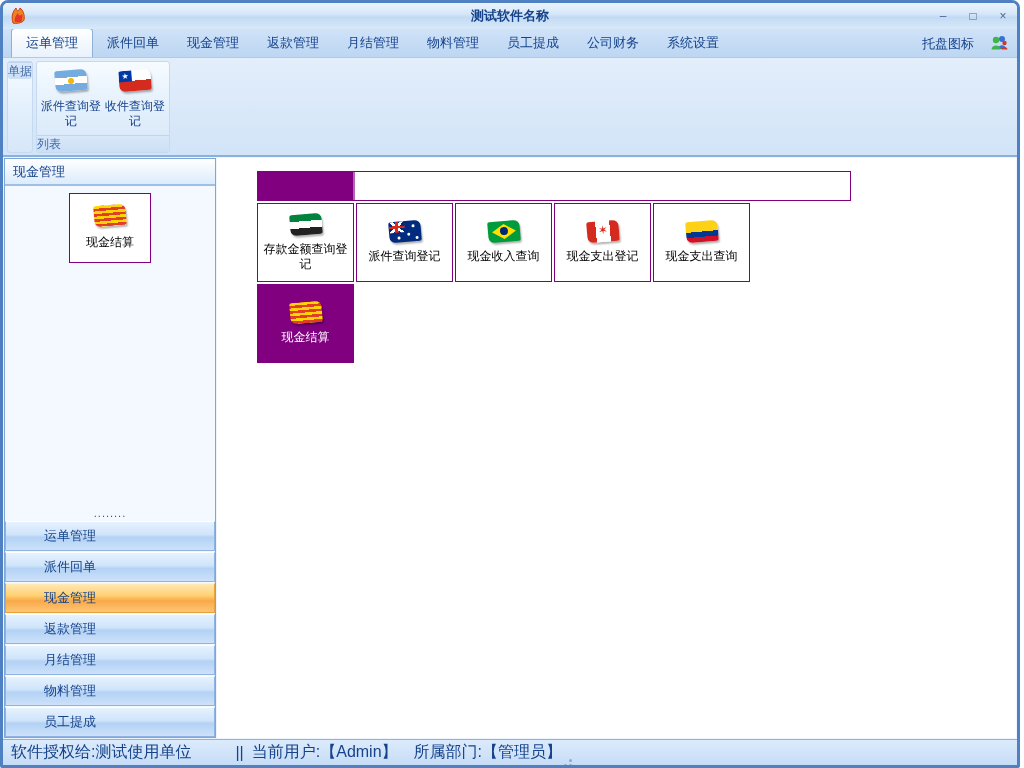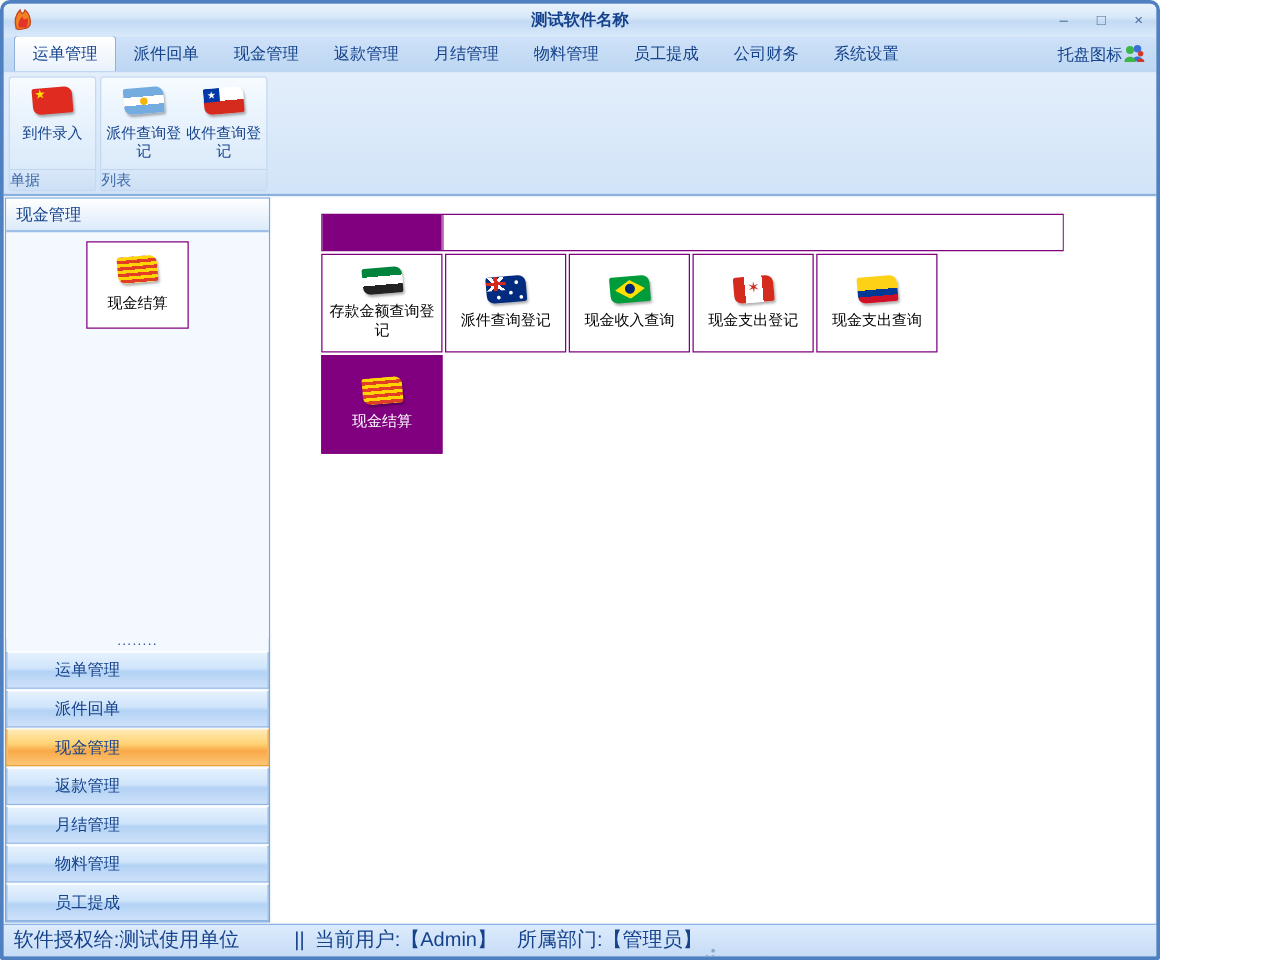--- a/index.html
+++ b/index.html
@@ -1,18 +1,18 @@
 <!DOCTYPE html>
 <html><head>
 <meta charset="utf-8">
 <style>
   * { margin:0; padding:0; box-sizing:border-box; }
   html,body { width:1024px; height:768px; overflow:hidden;
     font-family:"Liberation Sans","DejaVu Sans",sans-serif; }
-  .window { width:928px; height:768px; border:3px solid #4f81c2;
+  .window { width:1020px; height:768px; border:3px solid #4f81c2;
     border-radius:8px 8px 2px 2px; background:#fff;
     display:flex; flex-direction:column; overflow:hidden; }
 
   
   .titlebar { height:26px; flex:0 0 26px; position:relative;
     background:linear-gradient(180deg,#eaf3fc 0%,#d8e8f9 40%,#c3daf4 55%,#d8e9fa 100%);
     display:flex; align-items:center; padding:0 6px; }
   .app-icon { width:22px; height:20px; display:flex; align-items:center; }
   .win-title { position:absolute; left:0; right:0; text-align:center;
     font-size:13px; font-weight:bold; color:#15428b; }
@@ -21,21 +21,21 @@
     width:16px; text-align:center; line-height:16px; }
 
   
   .tabrow { height:29px; flex:0 0 29px;
     background:linear-gradient(180deg,#cfe2f8,#bdd6f2);
     display:flex; align-items:flex-end; padding-left:8px;
     border-bottom:1px solid #aec9ec; }
   .tab { padding:5px 14px 5px; font-size:13px; color:#15428b; white-space:nowrap; }
   .tab.active { background:linear-gradient(180deg,#ffffff,#e9f2fc);
     border:1px solid #8fb0d8; border-bottom:none; border-radius:4px 4px 0 0; }
-  .tray { margin-left:auto; display:flex; align-items:flex-end; gap:0;
+  .tray { margin-left:auto; display:flex; align-items:flex-end; gap:16px;
     padding:0 8px 4px 0; font-size:13px; color:#15428b; }
 
   
   .ribbon { height:99px; flex:0 0 99px;
     background:linear-gradient(180deg,#e3eefb,#d2e4f8);
     border-bottom:2px solid #8ab0de; display:flex; gap:3px; padding:3px 0 2px 4px; }
   .rgroup { background:linear-gradient(180deg,#f6fbff,#e2effc 55%,#d7e7f8);
     border:1px solid #c5daf1; border-radius:3px; display:flex; flex-direction:column; }
   .rgroup-buttons { flex:1; display:flex; padding:4px 3px 0; gap:2px; }
   .ribbon-btn { width:62px; display:flex; flex-direction:column; align-items:center;
@@ -171,26 +171,20 @@
             <path d="M11.5 14.5 C11.5 11 17.5 11 17.5 14.5 Z" fill="#d03a2c"></path>
           <circle cx="6" cy="5" r="3.2" fill="#3db54a"></circle>
             <path d="M1.5 14.5 C1.5 9 10.5 9 10.5 14.5 Z" fill="#3db54a"></path>
         </svg>
       </span>
     </span>
   </div>
 
   <div class="ribbon">
     <div class="rgroup">
-      <div class="rgroup-buttons">
-        <div class="ribbon-btn">
-          <span class="flag" data-flag="flag-china"></span>
-          <span>到件录入</span>
-        </div>
-      </div>
       <div class="rgroup-label">单据</div>
     </div>
     <div class="rgroup">
       <div class="rgroup-buttons">
         <div class="ribbon-btn">
           <span class="flag" data-flag="flag-argentina"></span>
           <span>派件查询登记</span>
         </div>
         <div class="ribbon-btn">
           <span class="flag" data-flag="flag-chile"></span>

